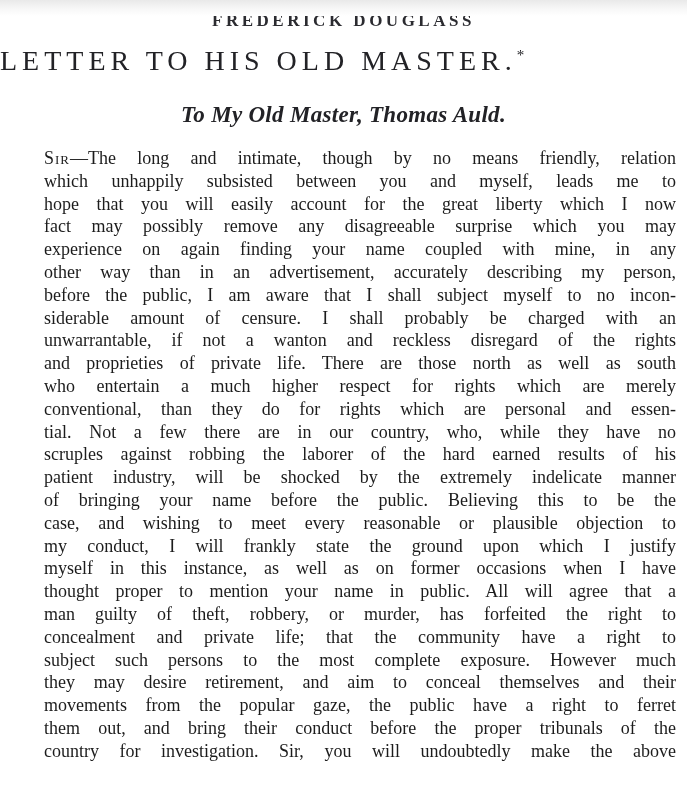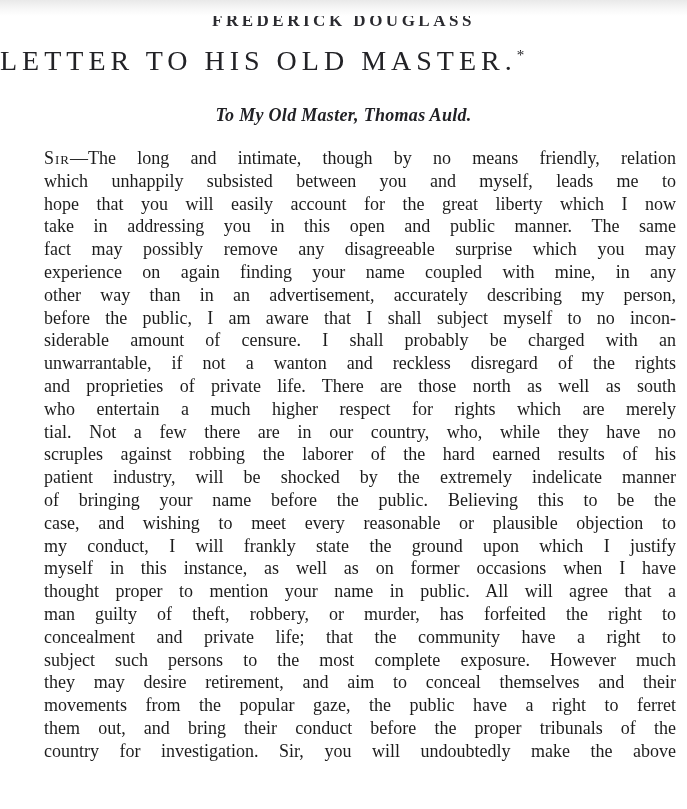--- a/index.html
+++ b/index.html
@@ -48,21 +48,21 @@
     font-size: 15px;
     letter-spacing: 0;
     vertical-align: super;
     line-height: 0;
   }
   .salutation {
     margin-top: 25px;
     text-align: center;
     font-style: italic;
     font-weight: 600;
-    font-size: 18px;
+    font-size: 23px;
     line-height: 24px;
     color: #222226;
     letter-spacing: 0.3px;
   }
   .body-paragraph {
     margin: 20px 21px 0 44px;
     width: 632px;
     font-size: 18px;
     color: #1c1c1c;
   }
@@ -88,29 +88,29 @@
   <div class="running-head">FREDERICK DOUGLASS</div>
 
   <div class="title"><span>LETTER TO HIS OLD MASTER.</span><sup>*</sup></div>
 
   <div class="salutation">To My Old Master, Thomas Auld.</div>
 
   <div class="body-paragraph">
       <div class="line"><span class="smallcaps">Sir</span>—The long and intimate, though by no means friendly, relation</div>
       <div class="line">which unhappily subsisted between you and myself, leads me to</div>
       <div class="line">hope that you will easily account for the great liberty which I now</div>
-      <div class="line">take in addressing you in this open and public manner. The same</div>
       <div class="line">fact may possibly remove any disagreeable surprise which you may</div>
       <div class="line">experience on again finding your name coupled with mine, in any</div>
       <div class="line">other way than in an advertisement, accurately describing my person,</div>
       <div class="line">before the public, I am aware that I shall subject myself to no incon-</div>
       <div class="line">siderable amount of censure. I shall probably be charged with an</div>
       <div class="line">unwarrantable, if not a wanton and reckless disregard of the rights</div>
       <div class="line">and proprieties of private life. There are those north as well as south</div>
       <div class="line">who entertain a much higher respect for rights which are merely</div>
+      <div class="line">conventional, than they do for rights which are personal and essen-</div>
       <div class="line">tial. Not a few there are in our country, who, while they have no</div>
       <div class="line">scruples against robbing the laborer of the hard earned results of his</div>
       <div class="line">patient industry, will be shocked by the extremely indelicate manner</div>
       <div class="line">of bringing your name before the public. Believing this to be the</div>
       <div class="line">case, and wishing to meet every reasonable or plausible objection to</div>
       <div class="line">my conduct, I will frankly state the ground upon which I justify</div>
       <div class="line">myself in this instance, as well as on former occasions when I have</div>
       <div class="line">thought proper to mention your name in public. All will agree that a</div>
       <div class="line">man guilty of theft, robbery, or murder, has forfeited the right to</div>
       <div class="line">concealment and private life; that the community have a right to</div>

